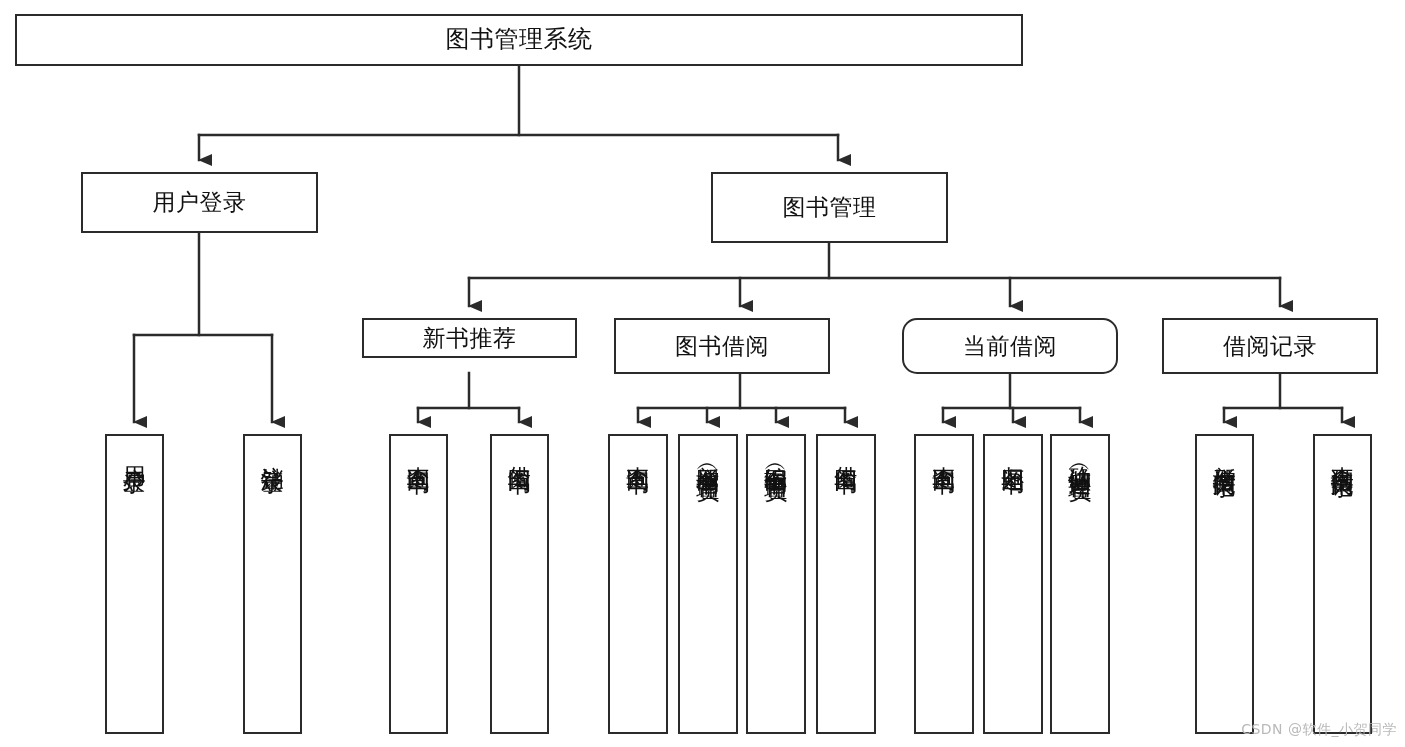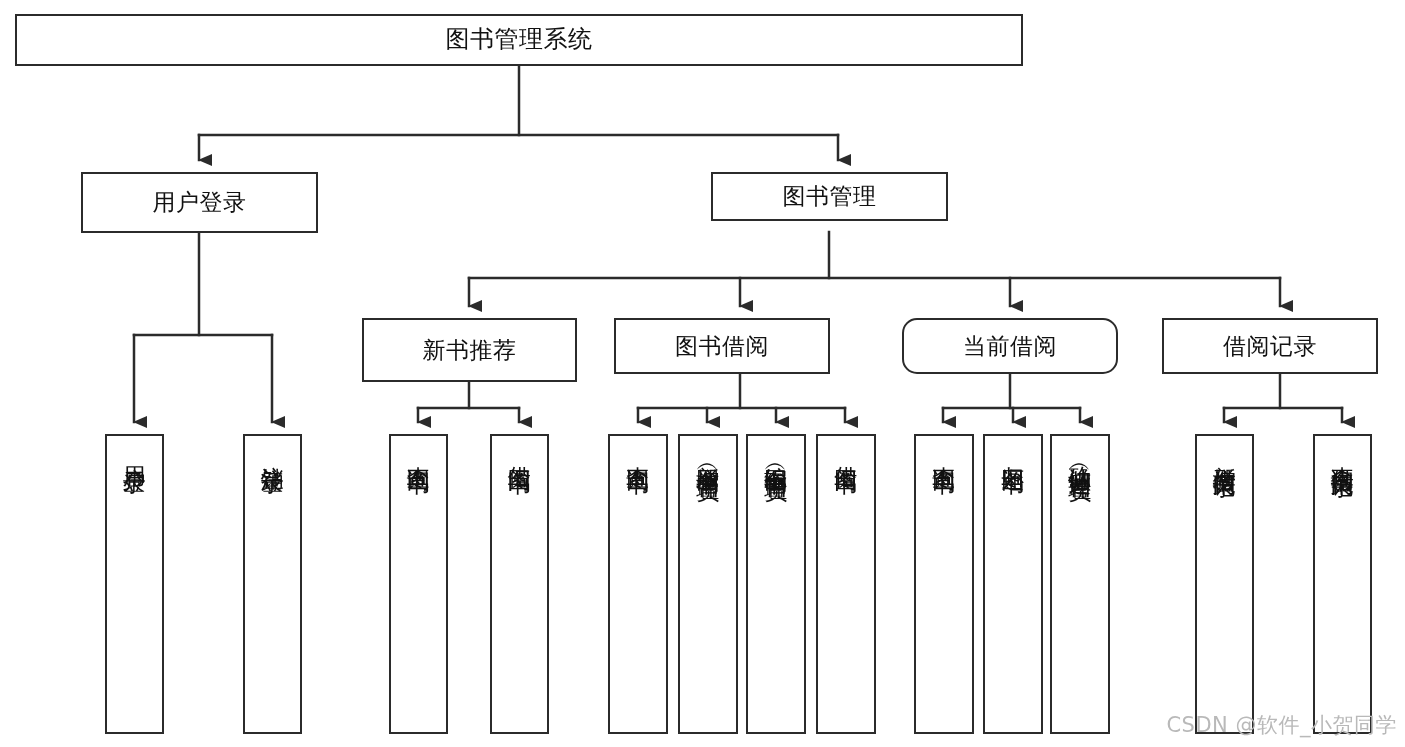--- a/index.html
+++ b/index.html
@@ -56,21 +56,21 @@
     line-height: 1.32;
     letter-spacing: 2px;
     white-space: normal;
     height: auto;
   }
   .node.root .label { font-size: 24px; }
   .watermark {
     position: absolute;
     right: 8px;
     bottom: 8px;
-    font-size: 21px;
+    font-size: 14px;
     color: #b9b9b9;
     white-space: nowrap;
     letter-spacing: 0.5px;
   }
 </style>
 </head>
 <body>
 
 <div id="canvas">
 
@@ -125,25 +125,25 @@
     </g>
   </svg>
 
   <div class="node root" style="left:15px; top:14px; width:1008px; height:52px;">
     <span class="label">图书管理系统</span>
   </div>
 
   <div class="node" style="left:81px; top:172px; width:237px; height:61px;">
     <span class="label">用户登录</span>
   </div>
-  <div class="node" style="left:711px; top:172px; width:237px; height:49px;">
+  <div class="node" style="left:711px; top:172px; width:237px; height:71px;">
     <span class="label">图书管理</span>
   </div>
 
-  <div class="node" style="left:362px; top:318px; width:215px; height:64px;justify-content:center;">
+  <div class="node" style="left:362px; top:318px; width:215px; height:40px;justify-content:center;">
     <span class="label">新书推荐</span>
   </div>
   <div class="node" style="left:614px; top:318px; width:216px; height:56px;">
     <span class="label">图书借阅</span>
   </div>
   <div class="node" style="left:902px; top:318px; width:216px; height:56px;border-radius:15px;">
     <span class="label">当前借阅</span>
   </div>
   <div class="node" style="left:1162px; top:318px; width:216px; height:56px;">
     <span class="label">借阅记录</span>

